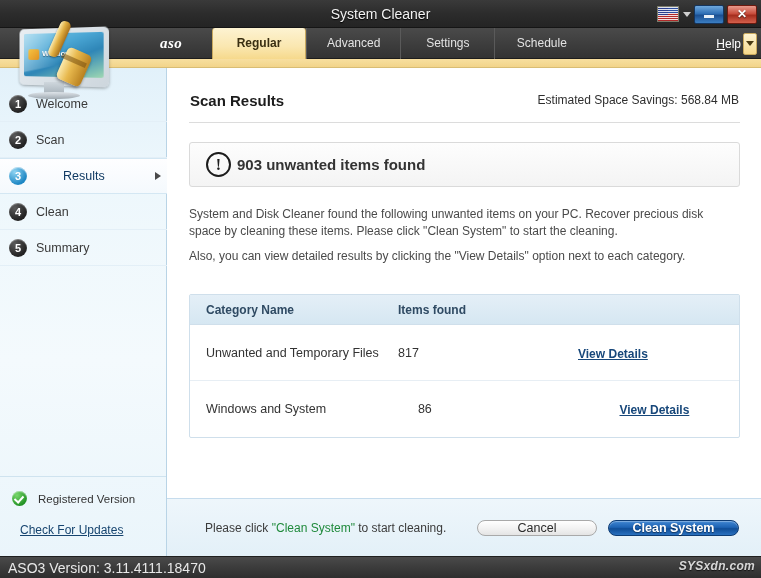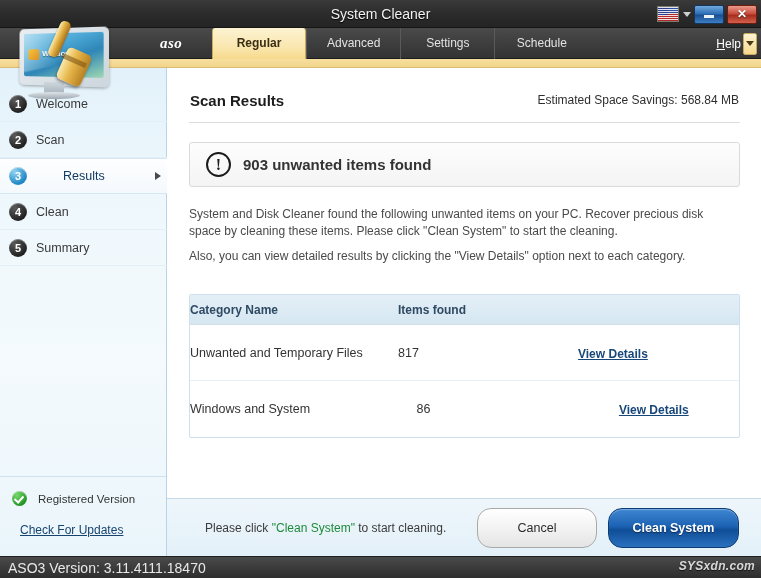--- a/index.html
+++ b/index.html
@@ -276,21 +276,21 @@
     display: flex; align-items: center;
   }
   .excl-icon {
     margin-left: 16px; width: 25px; height: 25px; border-radius: 50%;
     border: 2px solid #1c1c1c;
     display: flex; align-items: center; justify-content: center;
     font-size: 16px; font-weight: bold; color: #1c1c1c;
     font-family: "Liberation Serif", serif; line-height: 1;
   }
   .alert-text {
-    margin-left: 12px; font-size: 15px; font-weight: bold; color: #333;
+    margin-left: 6px; font-size: 15px; font-weight: bold; color: #333;
   }
 
   .para {
     position: absolute; left: 22px; width: 548px;
     font-size: 12px; color: #4a4a4a; line-height: 17px;
   }
   .para1 { top: 138px; }
   .para2 { top: 180px; }
 
   .table {
@@ -299,21 +299,21 @@
     background: #fff;
   }
   .thead {
     display: flex; height: 30px; align-items: center;
     background: linear-gradient(to bottom, #e4eff7 0%, #d6e7f2 100%);
     border-bottom: 1px solid #cfdfeb;
   }
   .th {
     font-size: 12px; font-weight: bold; color: #2f4a63;
   }
-  .col-cat { width: 208px; padding-left: 0; }
+  .col-cat { width: 208px; padding-left: 16px; }
   .col-items { width: 180px; }
   .col-act { width: 140px; }
   .trow {
     display: flex; align-items: center; height: 56px;
     border-bottom: 1px solid #e7eef4;
   }
   .trow:last-child { border-bottom: none; gap: 48px; }
   .td { font-size: 12.5px; color: #333; }
   .view-link {
     font-size: 12px; color: #17477a; text-decoration: underline;
@@ -325,21 +325,21 @@
     position: absolute; left: 167px; bottom: 22px; width: 594px; height: 58px;
     background: linear-gradient(to bottom, #eef6fb 0%, #e3f0f8 100%);
     border-top: 1px solid #c6dced;
     display: flex; align-items: center;
   }
   .footer-msg {
     margin-left: 38px; font-size: 12px; color: #3b3b3b;
   }
   .footer-msg .green { color: #1f8a3b; }
   .btn-pill {
-    height: 40px; border-radius: 14px; font-size: 12.5px;
+    height: 16px; border-radius: 14px; font-size: 12.5px;
     display: flex; align-items: center; justify-content: center;
     padding: 0 22px;
   }
   .btn-cancel {
     position: absolute; right: 164px;
     width: 120px;
     background: linear-gradient(to bottom, #ffffff 0%, #f3f3f3 50%, #e4e4e4 100%);
     border: 1px solid #a9a9a9; color: #2b2b2b;
   }
   .btn-clean {

